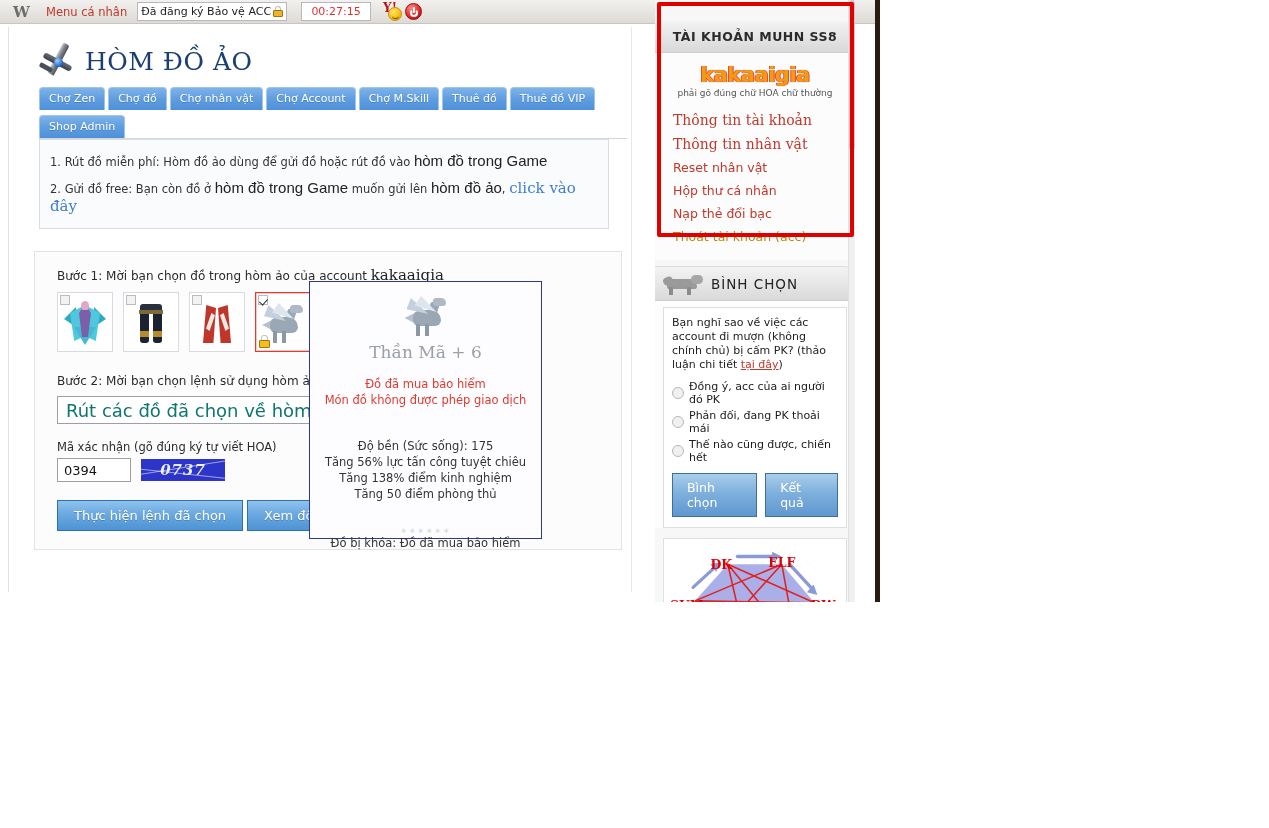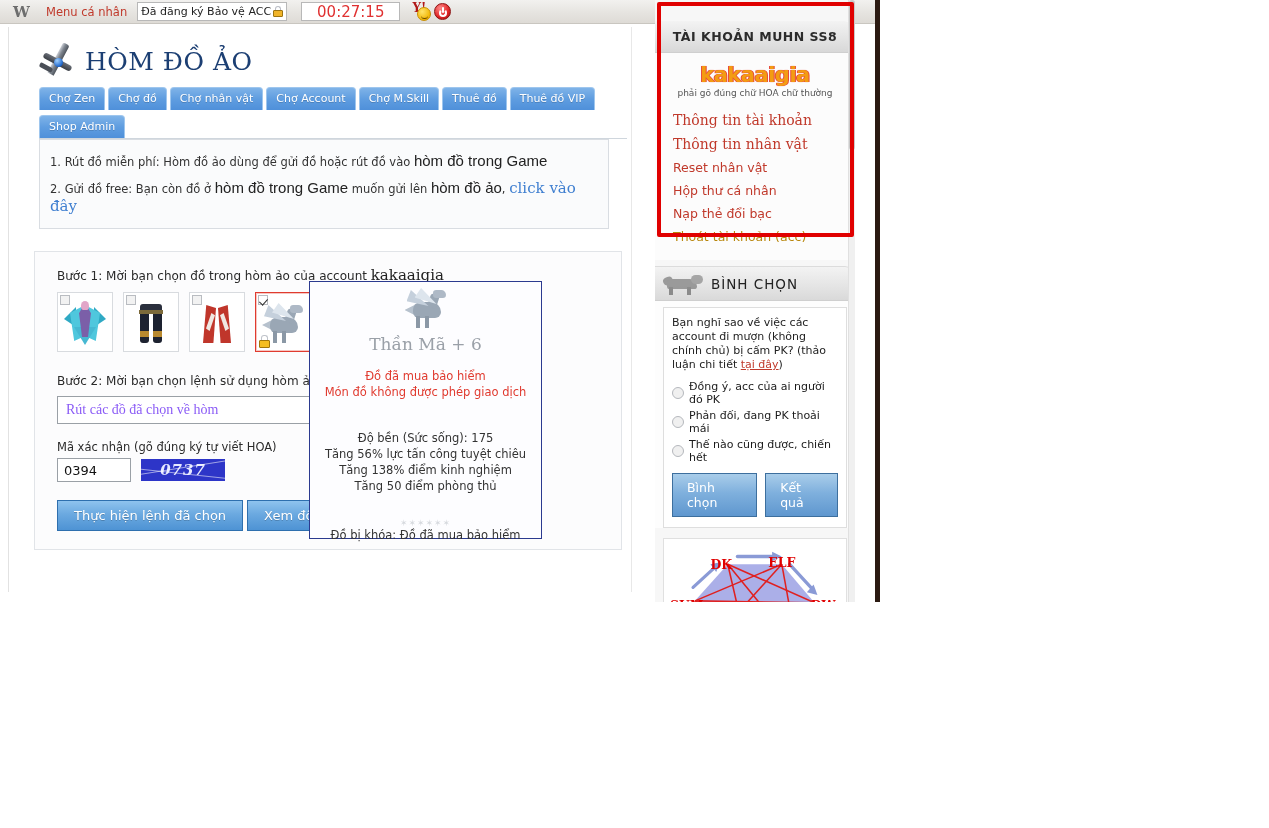--- a/index.html
+++ b/index.html
@@ -46,22 +46,22 @@
   .lock-glyph i{
     position:absolute;left:0;bottom:0;width:10px;height:7px;background:#f0b429;
     border:1px solid #9c7410;box-sizing:border-box;border-radius:1px;
   }
   .lock-glyph b{
     position:absolute;left:2px;top:0;width:6px;height:5px;border:1.5px solid #b9bcc4;
     border-bottom:none;border-radius:3px 3px 0 0;box-sizing:border-box;
   }
   .tb-timer{
     margin-left:14px;height:17px;min-width:60px;background:#fff;border:1px solid #b8b8b8;
-    color:#e03131;font-size:15px;display:flex;align-items:center;justify-content:center;
-    padding:0 15px;
+    color:#e03131;font-size:11px;display:flex;align-items:center;justify-content:center;
+    padding:0 4px;
   }
   .tb-icons{margin-left:12px;display:flex;align-items:center;gap:3px;}
   .yahoo-ic{
     width:19px;height:18px;position:relative;
   }
   .yahoo-ic .smile{
     position:absolute;right:0;bottom:0;width:14px;height:14px;border-radius:50%;
     background:radial-gradient(circle at 35% 30%,#ffe46b,#f2b705 70%,#d99200);
     border:1px solid #c98f00;box-sizing:border-box;
   }
@@ -222,21 +222,21 @@
   .peg-legA{left:17px;top:30px;width:4px;height:12px;background:#8b98a6;}
   .peg-legB{left:26px;top:30px;width:4px;height:12px;background:#8b98a6;}
   .peg-tail{left:6px;top:18px;width:12px;height:12px;background:#b6c1cd;
     clip-path:polygon(100% 0,100% 100%,0 50%);}
   
   #select-wrap{
     margin:0 0 0 22px;margin-top:2px;width:271px;height:26px;border:1px solid #9aa0a6;
     background:#fff;display:flex;align-items:center;position:relative;
   }
   #select-value{
-    font-size:14px;color:#8b5cf6;padding-left:8px;font-family:Liberation Serif, serif;
+    font-size:18px;color:#0f766e;padding-left:8px;
   }
   #select-arrow{
     position:absolute;right:6px;top:9px;width:0;height:0;
     border-left:5px solid transparent;border-right:5px solid transparent;border-top:6px solid #b9bdc2;
   }
   .captcha-label{font-size:11.5px;color:#2a2a2a;padding-left:22px;margin:16px 0 4px;}
   #captcha-row{display:flex;align-items:center;gap:10px;padding-left:22px;}
   #captcha-input{
     width:60px;height:22px;border:1px solid #9aa0a6;background:#fff;
     font-size:13px;color:#111;padding:0 6px;display:flex;align-items:center;
@@ -257,21 +257,21 @@
   #action-row{display:flex;gap:4px;padding-left:22px;margin-top:18px;}
   .blue-btn{
     background:linear-gradient(#8fc3ee,#6ba9e0 45%,#4e93d4);
     border:1px solid #2e6fae;color:#fff;font-size:13px;padding:7px 16px;
     cursor:pointer;text-shadow:0 1px 0 rgba(0,0,0,.2);white-space:nowrap;
   }
   
   #item-tooltip{
     position:absolute;left:309px;top:281px;width:233px;height:258px;
     background:#fdfdff;border:1px solid #2b3a8f;box-sizing:border-box;
-    text-align:center;padding-top:4px;z-index:40;
+    text-align:center;padding-top:12px;z-index:40;
   }
   #tt-art{width:50px;height:46px;position:relative;margin:0 auto 2px;}
   #tt-name{
     font-family:"DejaVu Serif","Liberation Serif",serif;font-size:17px;color:#9aa0a8;margin-bottom:14px;
   }
   .tt-red{color:#e03a2f;font-size:11.5px;line-height:16px;}
   .tt-stats{margin-top:30px;font-size:11.5px;color:#333;line-height:16px;}
   #tt-stars{margin-top:24px;color:#d6d9de;font-size:9px;letter-spacing:1px;}
   #tt-locked{font-size:11.5px;color:#333;}
   

